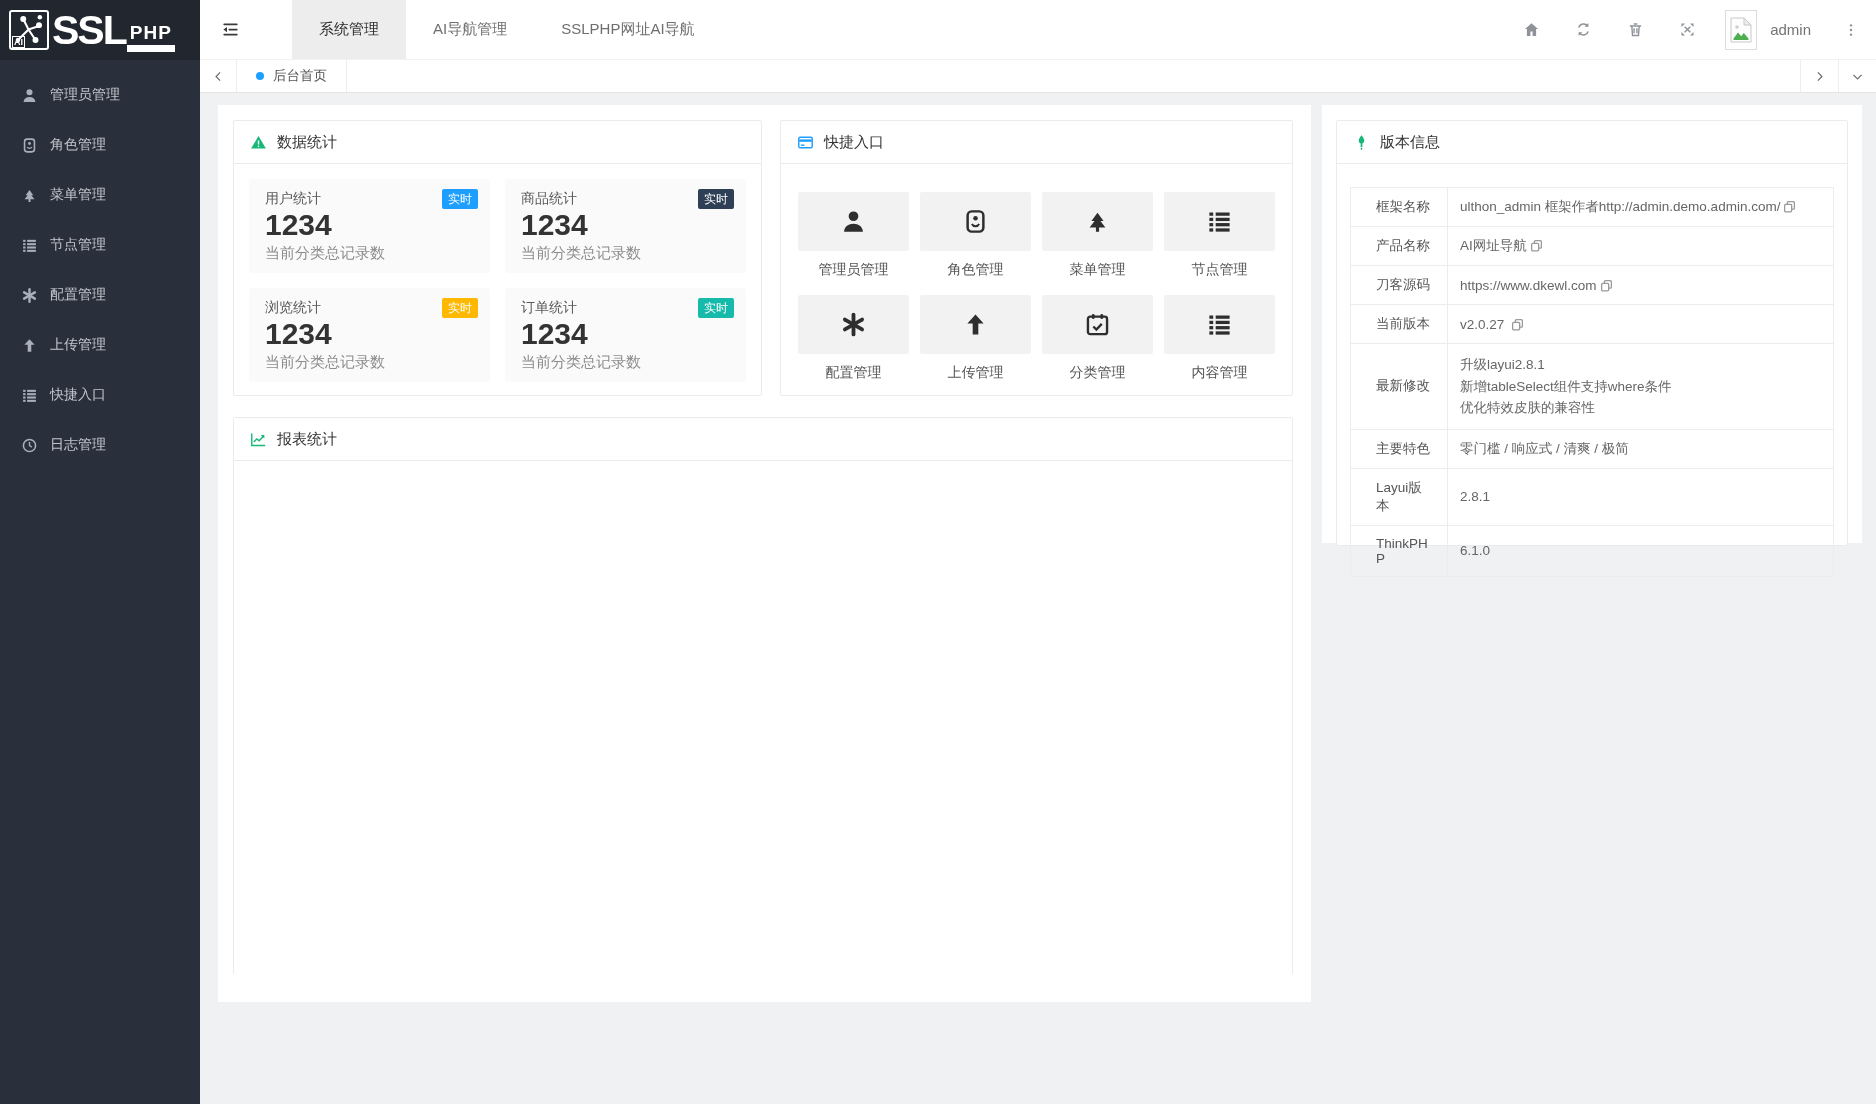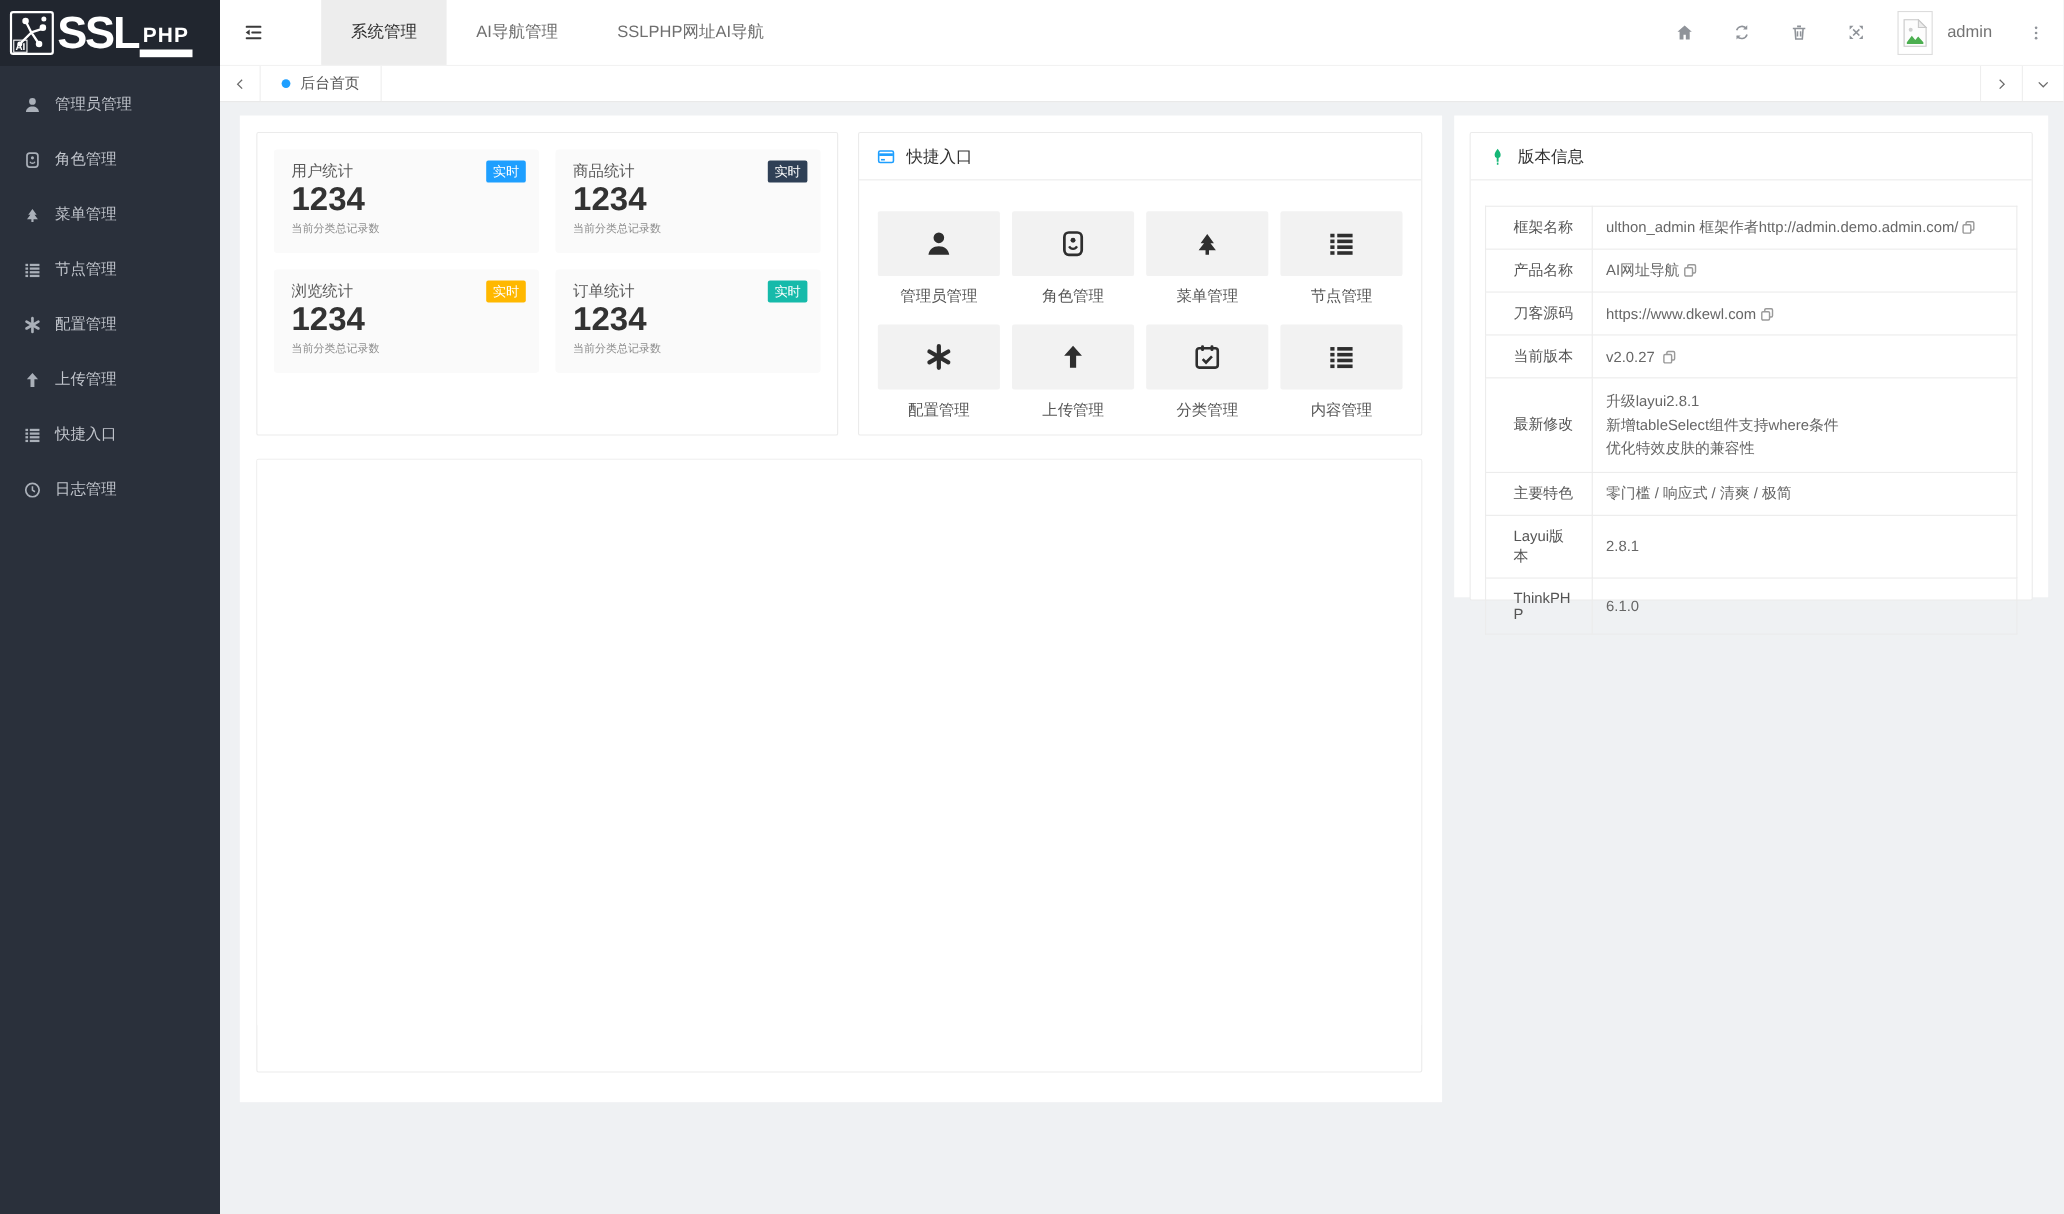--- a/index.html
+++ b/index.html
@@ -60,21 +60,21 @@
   #panel-version   { left:14px;  top:15px;  width:512px;  height:426px; }
   .panel-header { height:43px; display:flex; align-items:center; gap:10px; padding:0 16px; border-bottom:1px solid #ebebeb; font-size:15px; color:#333; }
   .ph-ic { width:17px; height:17px; }
   .ph-ic svg { width:17px; height:17px; }
 
   
   .stats-body { padding:15px; display:grid; grid-template-columns:1fr 1fr; gap:15px; }
   .stat-card { background:#fafafa; border-radius:3px; height:94px; padding:11px 16px; position:relative; }
   .sc-title { font-size:14px; color:#595959; }
   .sc-num { font-size:30px; font-weight:bold; color:#333; line-height:1.15; }
-  .sc-desc { font-size:10px; color:#8c8c8c; margin-top:1px; }
+  .sc-desc { font-size:15px; color:#8c8c8c; margin-top:1px; }
   .badge { position:absolute; top:10px; right:12px; color:#fff; font-size:12px; line-height:1; padding:4px 6px; border-radius:2px; }
 
   
   .shortcut-body { padding:28px 17px 0 17px; display:grid; grid-template-columns:repeat(4,1fr); column-gap:11px; }
   .sh-box { height:59px; background:#f2f2f2; border-radius:2px; display:flex; align-items:center; justify-content:center; color:#2e2e2e; cursor:pointer; }
   .sh-box svg { width:27px; height:27px; fill:currentColor; }
   .sh-label { text-align:center; font-size:14px; color:#555; margin:10px 0 16px 0; }
 
   
   .version-body { padding:23px 13px; }
@@ -295,20 +295,30 @@
         </svg>
     </div>
   </div>
 </div>
 
 <div class="content">
 
   <div class="main-card">
 
     <section class="panel" id="panel-stats">
+      <div class="panel-header">
+        <span class="ph-ic c-teal">
+          <svg viewBox="0 0 24 24">
+              <path d="M12 2.8L22.4 20.6H1.6z" fill="currentColor"></path>
+              <rect x="11" y="9.2" width="2" height="5.6" fill="#fff"></rect>
+              <rect x="11" y="16.4" width="2" height="2.1" fill="#fff"></rect>
+            </svg>
+        </span>
+        <span>数据统计</span>
+      </div>
       <div class="stats-body">
         <div class="stat-card">
           <div class="sc-title">用户统计</div>
           <div class="sc-num">1234</div>
           <div class="sc-desc">当前分类总记录数</div>
           <span class="badge" style="background-color: rgb(30, 159, 255);">实时</span>
         </div>
         <div class="stat-card">
           <div class="sc-title">商品统计</div>
           <div class="sc-num">1234</div>
@@ -430,20 +440,30 @@
                   <rect x="8.6" y="18.1" width="12.4" height="2.9"></rect>
                 </g>
               </svg>
           </div>
           <div class="sh-label">内容管理</div>
         </div>
       </div>
     </section>
 
     <section class="panel" id="panel-report">
+      <div class="panel-header">
+        <span class="ph-ic c-teal">
+          <svg viewBox="0 0 24 24">
+              <path d="M2.5 3.5v17h19" fill="none" stroke="currentColor" stroke-width="2"></path>
+              <path d="M5.5 15.5l4.2-4.4 3.2 2.7 6.6-7" fill="none" stroke="currentColor" stroke-width="2"></path>
+              <path d="M15.2 5.6h5v5z" fill="currentColor"></path>
+            </svg>
+        </span>
+        <span>报表统计</span>
+      </div>
       <div class="report-body"></div>
     </section>
 
   </div>
 
   <div class="side-card">
     <section class="panel" id="panel-version">
       <div class="panel-header">
         <span class="ph-ic c-teal">
           <svg viewBox="0 0 24 24">

